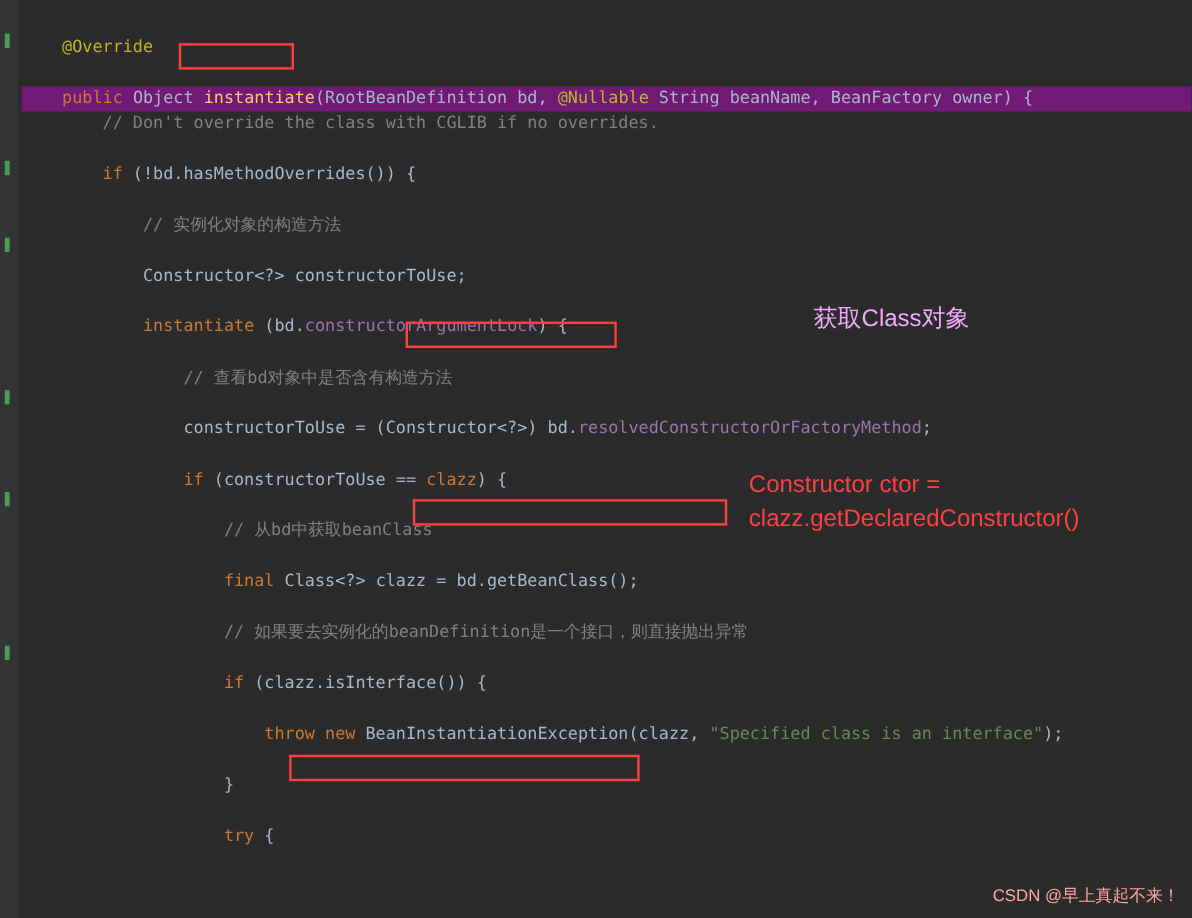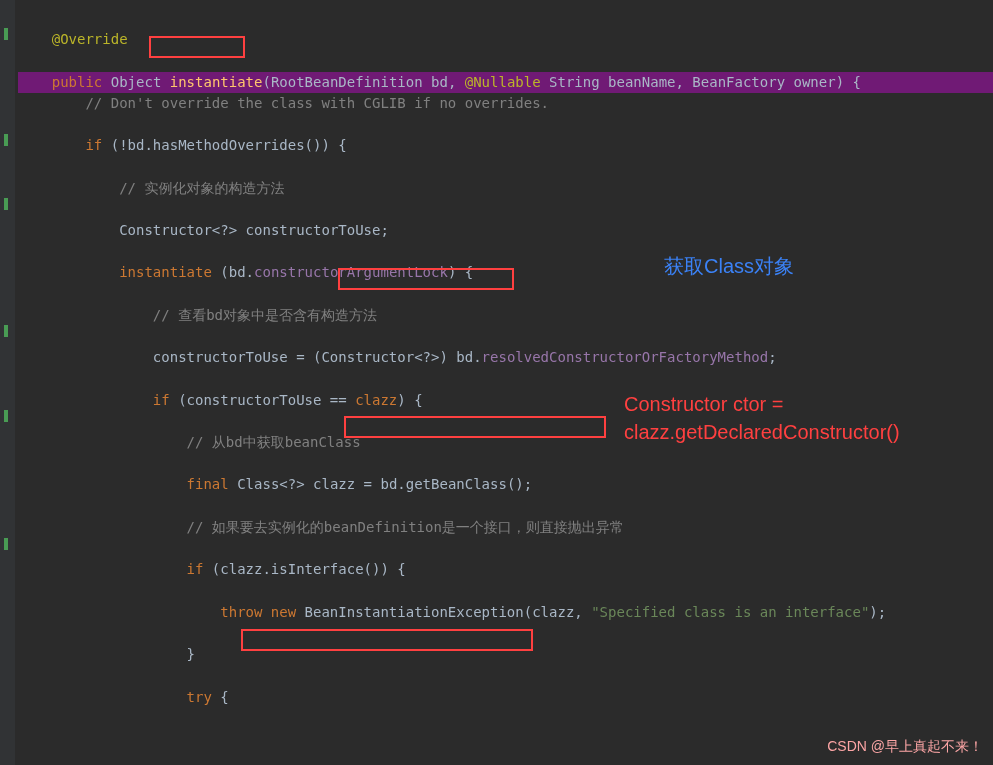--- a/index.html
+++ b/index.html
@@ -67,24 +67,24 @@
       pointer-events: none;
     }
     .red-box-4 {
       position: absolute;
       border: 2px solid #ff4040;
       left: 241px; top: 629px; width: 292px; height: 22px;
       pointer-events: none;
     }
     .annotation-1 {
       position: absolute;
-      color: #3b82f6;
+      color: #f0abfc;
       font-family: 'Microsoft YaHei', sans-serif;
       font-size: 20px;
-      left: 664px; top: 256px;
+      left: 678px; top: 256px;
     }
     .annotation-2 {
       position: absolute;
       color: #ff4040;
       font-family: 'Microsoft YaHei', sans-serif;
       font-size: 20px;
       left: 624px; top: 390px;
       line-height: 28px;
     }
     .watermark {

